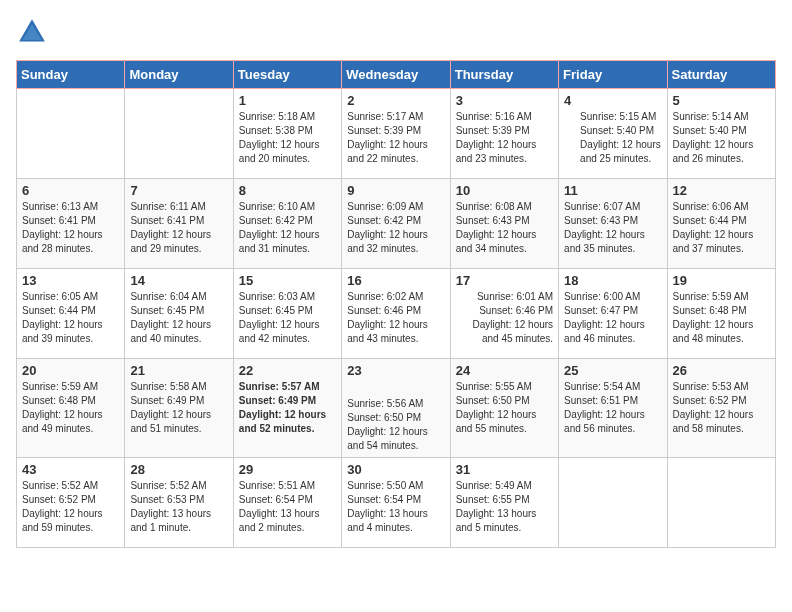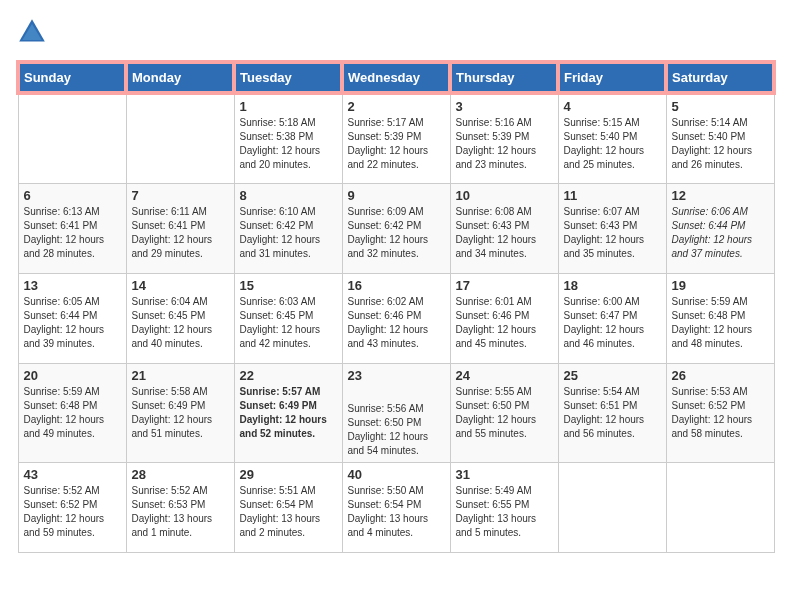--- a/index.html
+++ b/index.html
@@ -49,21 +49,21 @@
       border-collapse: collapse;
       table-layout: fixed;
     }
     thead tr th {
       background-color: #2e6db4;
       color: #fff;
       font-size: 13px;
       font-weight: bold;
       padding: 6px 4px;
       text-align: left;
-      border: 4px solid #fca5a5;
+      border: 1px solid #fca5a5;
     }
     tbody tr td {
       vertical-align: top;
       border: 1px solid #ccc;
       padding: 4px 5px;
       font-size: 10.5px;
       color: #333;
       min-height: 80px;
       height: 90px;
     }
@@ -134,21 +134,21 @@
 Daylight: 12 hours and 22 minutes.</div>
         </td>
         <td>
           <span class="day-number">3</span>
           <div class="day-info" style="white-space: pre-line;">Sunrise: 5:16 AM
 Sunset: 5:39 PM
 Daylight: 12 hours and 23 minutes.</div>
         </td>
         <td>
           <span class="day-number">4</span>
-          <div class="day-info" style="white-space: pre-line;">Sunrise: 5:15 AM
+          <div class="day-info" style="white-space: pre-line; margin-left: 16px;">Sunrise: 5:15 AM
 Sunset: 5:40 PM
 Daylight: 12 hours and 25 minutes.</div>
         </td>
         <td>
           <span class="day-number">5</span>
           <div class="day-info" style="white-space: pre-line;">Sunrise: 5:14 AM
 Sunset: 5:40 PM
 Daylight: 12 hours and 26 minutes.</div>
         </td>
       </tr>
@@ -184,21 +184,21 @@
 Daylight: 12 hours and 34 minutes.</div>
         </td>
         <td>
           <span class="day-number">11</span>
           <div class="day-info" style="white-space: pre-line;">Sunrise: 6:07 AM
 Sunset: 6:43 PM
 Daylight: 12 hours and 35 minutes.</div>
         </td>
         <td>
           <span class="day-number">12</span>
-          <div class="day-info" style="white-space: pre-line; font-style: italic;">Sunrise: 6:06 AM
+          <div class="day-info" style="white-space: pre-line;">Sunrise: 6:06 AM
 Sunset: 6:44 PM
 Daylight: 12 hours and 37 minutes.</div>
         </td>
       </tr>
       <tr>
         <td>
           <span class="day-number">13</span>
           <div class="day-info" style="white-space: pre-line;">Sunrise: 6:05 AM
 Sunset: 6:44 PM
 Daylight: 12 hours and 39 minutes.</div>
@@ -216,21 +216,21 @@
 Daylight: 12 hours and 42 minutes.</div>
         </td>
         <td>
           <span class="day-number">16</span>
           <div class="day-info" style="white-space: pre-line;">Sunrise: 6:02 AM
 Sunset: 6:46 PM
 Daylight: 12 hours and 43 minutes.</div>
         </td>
         <td>
           <span class="day-number">17</span>
-          <div class="day-info" style="white-space: pre-line;">Sunrise: 6:01 AM
+          <div class="day-info" style="white-space: pre-line; text-align: right;">Sunrise: 6:01 AM
 Sunset: 6:46 PM
 Daylight: 12 hours and 45 minutes.</div>
         </td>
         <td>
           <span class="day-number">18</span>
           <div class="day-info" style="white-space: pre-line;">Sunrise: 6:00 AM
 Sunset: 6:47 PM
 Daylight: 12 hours and 46 minutes.</div>
         </td>
         <td>
@@ -297,21 +297,21 @@
 Sunset: 6:53 PM
 Daylight: 13 hours and 1 minute.</div>
         </td>
         <td>
           <span class="day-number">29</span>
           <div class="day-info" style="white-space: pre-line;">Sunrise: 5:51 AM
 Sunset: 6:54 PM
 Daylight: 13 hours and 2 minutes.</div>
         </td>
         <td>
-          <span class="day-number">40</span>
+          <span class="day-number">30</span>
           <div class="day-info" style="white-space: pre-line;">Sunrise: 5:50 AM
 Sunset: 6:54 PM
 Daylight: 13 hours and 4 minutes.</div>
         </td>
         <td>
           <span class="day-number">31</span>
           <div class="day-info" style="white-space: pre-line;">Sunrise: 5:49 AM
 Sunset: 6:55 PM
 Daylight: 13 hours and 5 minutes.</div>
         </td>

